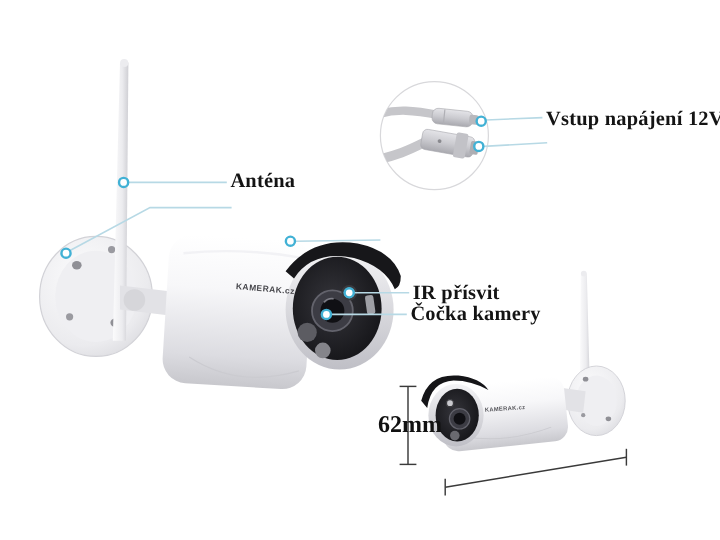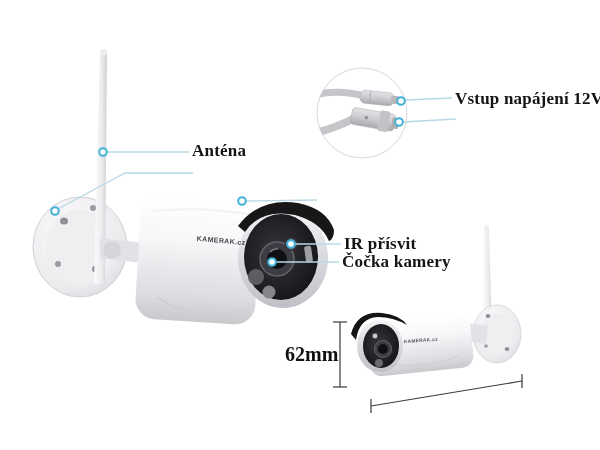--- a/index.html
+++ b/index.html
@@ -6,21 +6,21 @@
   #stage{
     position:relative;width:600px;height:450px;background:#ffffff;overflow:hidden;
     font-family:"Liberation Serif","DejaVu Serif",serif;
   }
   #diagram-svg{position:absolute;left:0;top:0;}
   .callout-label{
     position:absolute;font-weight:bold;color:#141414;white-space:nowrap;
     line-height:1.1;letter-spacing:0.2px;
   }
   .dim-label{
-    position:absolute;font-weight:bold;color:#111;white-space:nowrap;line-height:1.1;
+    position:absolute;font-weight:bold;color:#111;white-space:nowrap;line-height:1.1;margin-left:30px;
   }
 </style>
 </head>
 <body>
 
 <div id="stage">
 
   <svg id="diagram-svg" width="600" height="450" viewBox="0 0 600 450">
     <defs>
       <linearGradient id="gBody" x1="0" y1="0" x2="0" y2="1">

